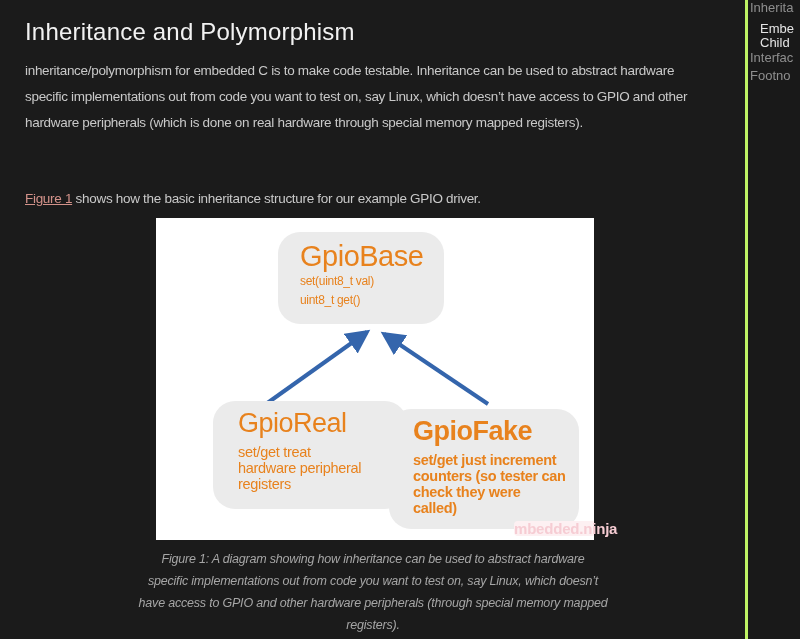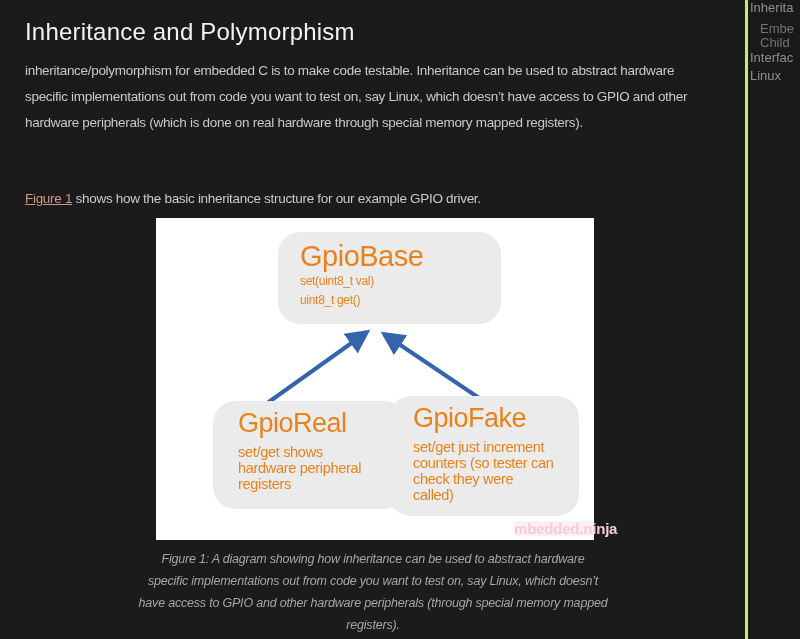--- a/index.html
+++ b/index.html
@@ -43,23 +43,23 @@
   .uml-node {
     position: absolute; background: #ebebeb; border-radius: 22px;
     color: #e8821d;
   }
   .uml-node .node-title {
     font-size: 29px; line-height: 32px; letter-spacing: -0.5px; white-space: nowrap;
   }
   .uml-node .node-line {
     font-size: 12px; line-height: 19px; letter-spacing: -0.3px; white-space: nowrap;
   }
-  .node-base  { left: 122px; top: 14px;  width: 223px; height: 92px;  padding: 8px 16px 0 22px; }
+  .node-base  { left: 122px; top: 14px;  width: 166px; height: 92px;  padding: 8px 16px 0 22px; }
   .node-real  { left: 13px;  top: 183px; width: 194px; height: 108px; padding: 7px 0 0 25px; margin-left: 44px; }
-  .node-fake  { left: 233px; top: 178px; width: 190px; height: 120px; padding: 7px 0 0 24px; }
+  .node-fake  { left: 233px; top: 191px; width: 190px; height: 120px; padding: 7px 0 0 24px; font-weight: bold; }
   .node-real .node-title, .node-fake .node-title { font-size: 27px; line-height: 30px; margin-bottom: 6px; }
   .node-real .node-line, .node-fake .node-line { font-size: 14.5px; line-height: 16px; }
 
   .arrows-svg { position: absolute; left: 0; top: 0; width: 438px; height: 322px; }
 
   .watermark {
     position: absolute; right: 0; bottom: 4px;
     width: 80px; height: 15px;
     background: #fdf0f2; border-radius: 4px 0 0 4px;
     color: #f6ccd3; font-size: 15px; font-weight: 700;
@@ -75,21 +75,21 @@
 
   
   .toc {
     position: absolute; left: 745px; top: 0; width: 55px; height: 639px;
     background: #191919; border-left: 3px solid #bef264;
   }
   .toc-item {
     position: absolute; font-size: 13px; line-height: 14px;
     color: #8f8f8f; white-space: nowrap; cursor: pointer;
   }
-  .toc-item.active { color: #737373; }
+  .toc-item.active { color: #e5e5e5; }
 </style>
 </head>
 <body>
 
 <div class="content">
 
   <h1 class="page-title">Inheritance and Polymorphism</h1>
 
   <div class="intro">
     <div class="line">inheritance/polymorphism for embedded C is to make code testable. Inheritance can be used to abstract hardware</div>
@@ -112,21 +112,21 @@
     </svg>
 
     <div class="uml-node node-base">
       <div class="node-title">GpioBase</div>
       <div class="node-line">set(uint8_t val)</div>
       <div class="node-line">uint8_t get()</div>
     </div>
 
     <div class="uml-node node-real">
       <div class="node-title">GpioReal</div>
-      <div class="node-line">set/get shows</div>
+      <div class="node-line">set/get treat</div>
       <div class="node-line">hardware peripheral</div>
       <div class="node-line">registers</div>
     </div>
 
     <div class="uml-node node-fake">
       <div class="node-title">GpioFake</div>
       <div class="node-line">set/get just increment</div>
       <div class="node-line">counters (so tester can</div>
       <div class="node-line">check they were</div>
       <div class="node-line">called)</div>
@@ -142,14 +142,14 @@
     <div>registers).</div>
   </div>
 
 </div>
 
 <nav class="toc">
   <div class="toc-item" style="left:2px; top:1px;">Inherita</div>
   <div class="toc-item active" style="left:12px; top:22px;">Embe</div>
   <div class="toc-item active" style="left:12px; top:36px;">Child</div>
   <div class="toc-item" style="left:2px; top:51px;">Interfac</div>
-  <div class="toc-item" style="left:2px; top:69px;">Linux</div>
+  <div class="toc-item" style="left:2px; top:69px;">Footno</div>
 </nav>
 
 </body></html>

